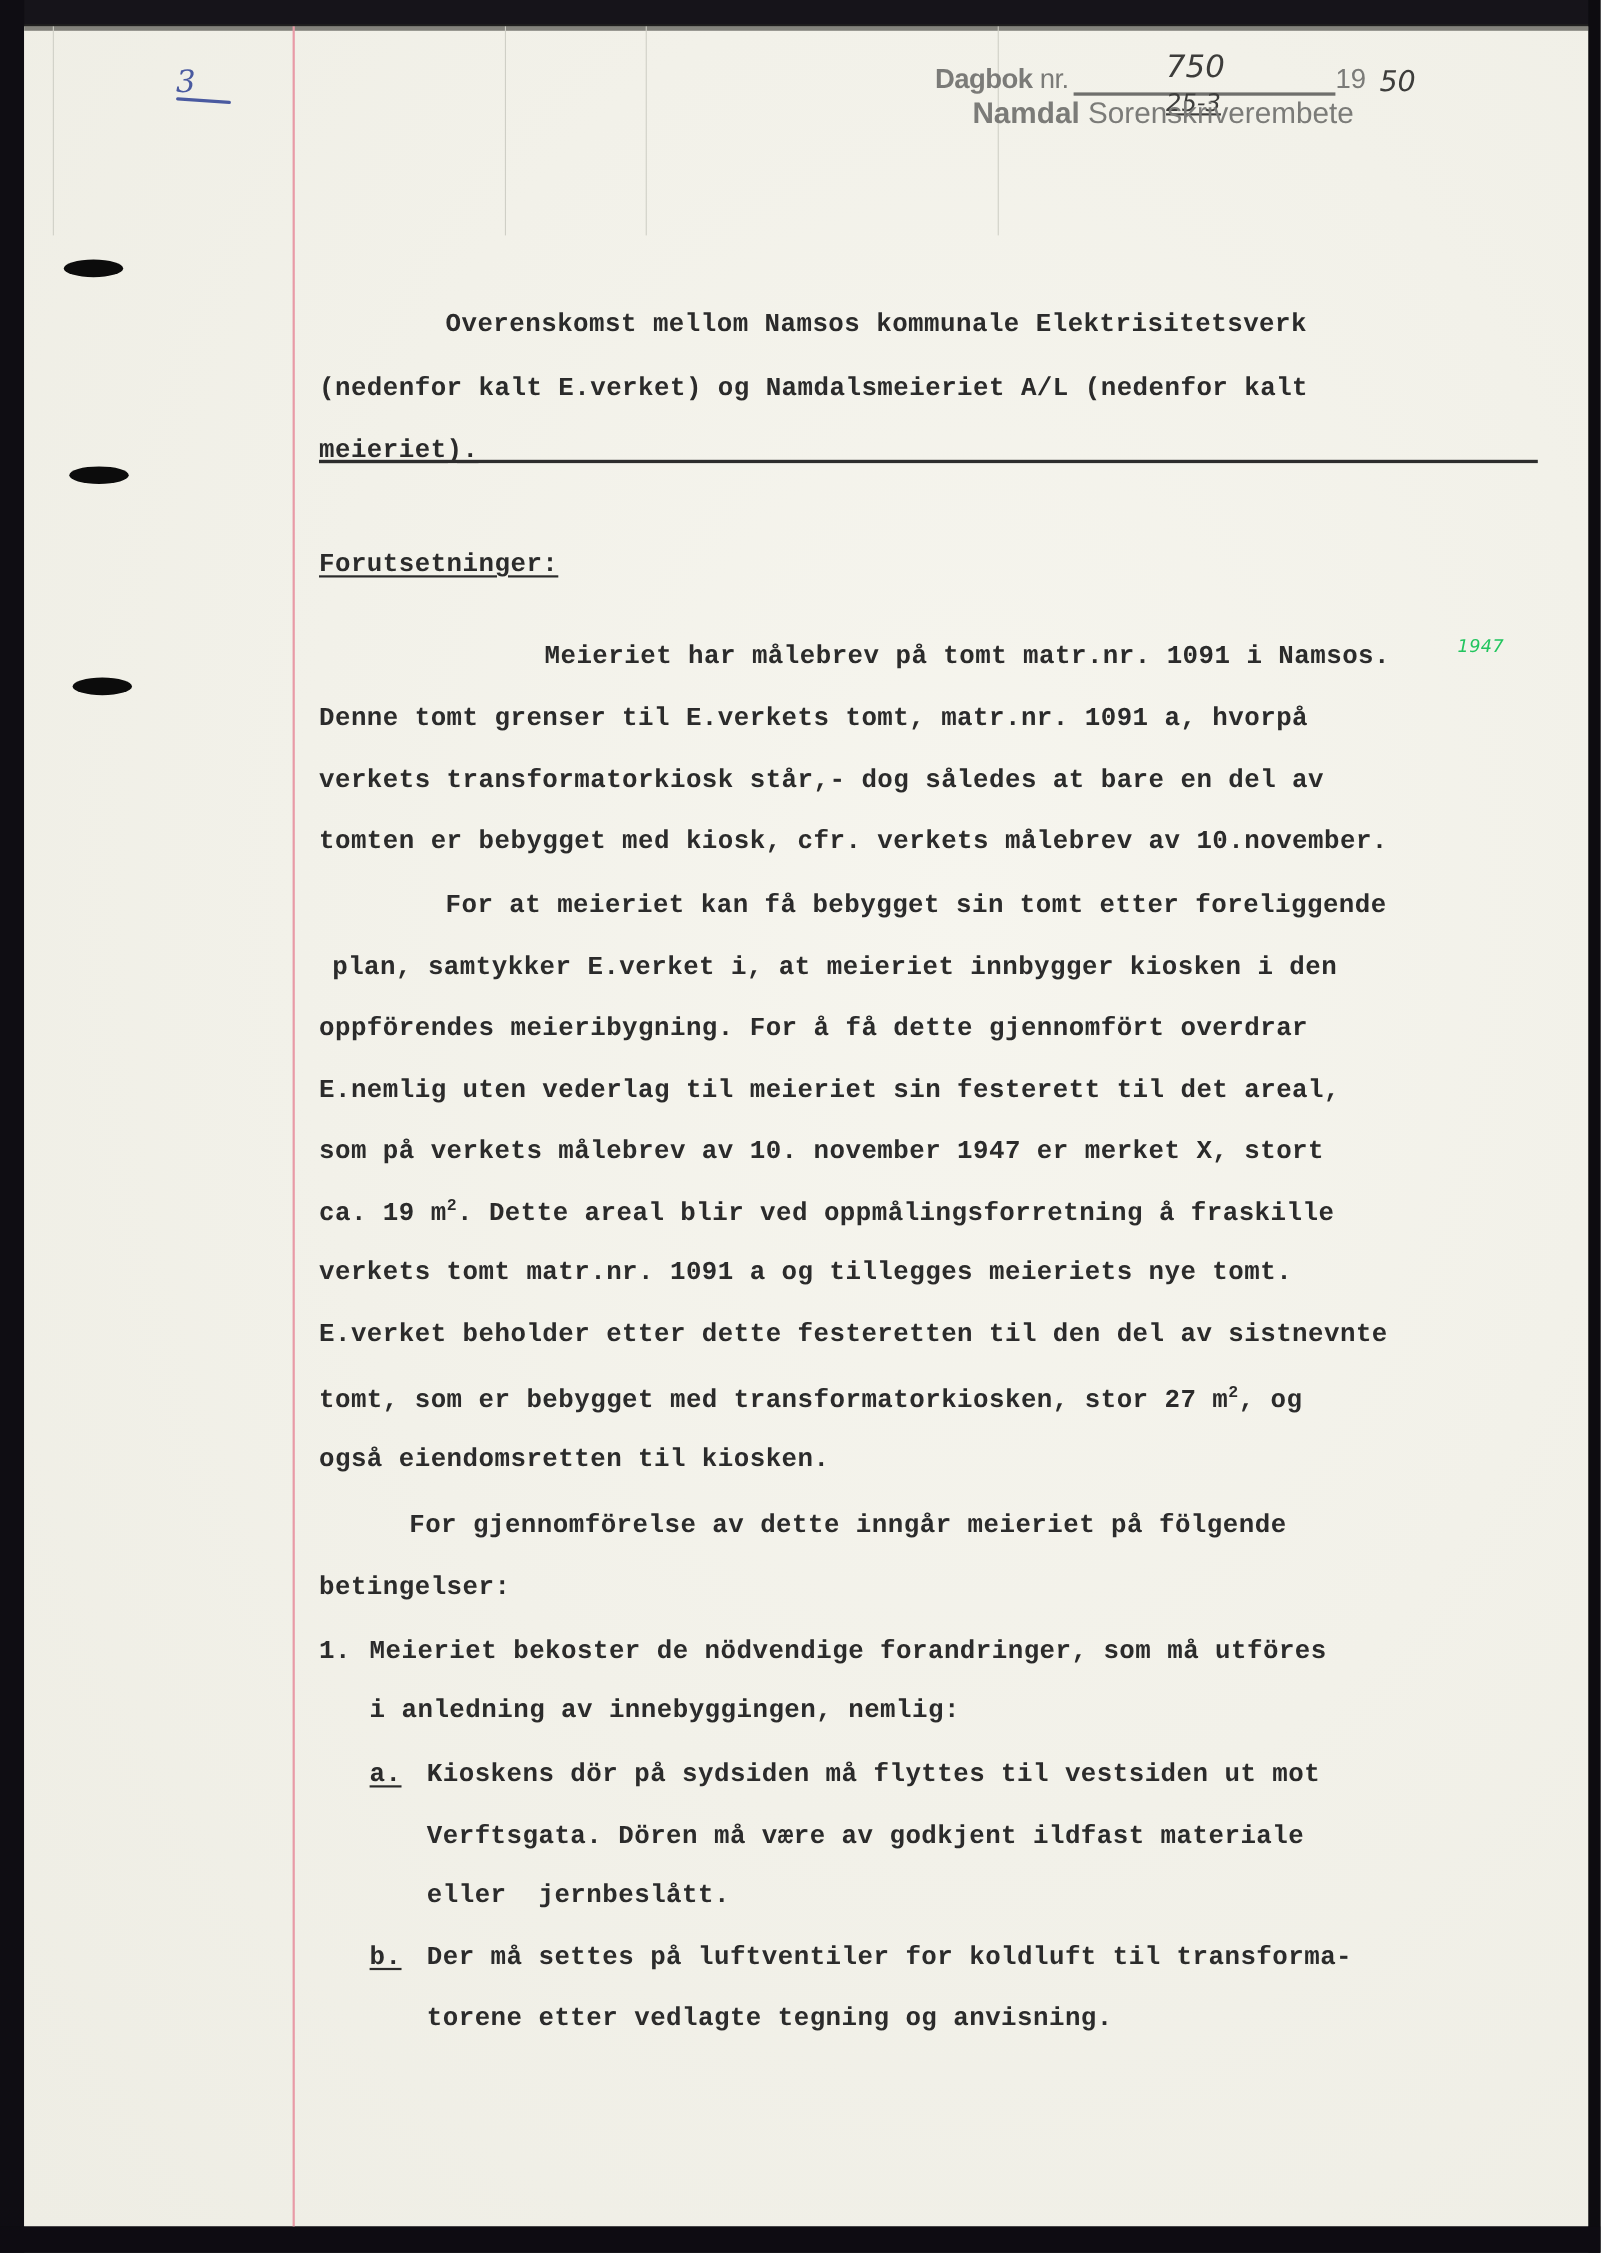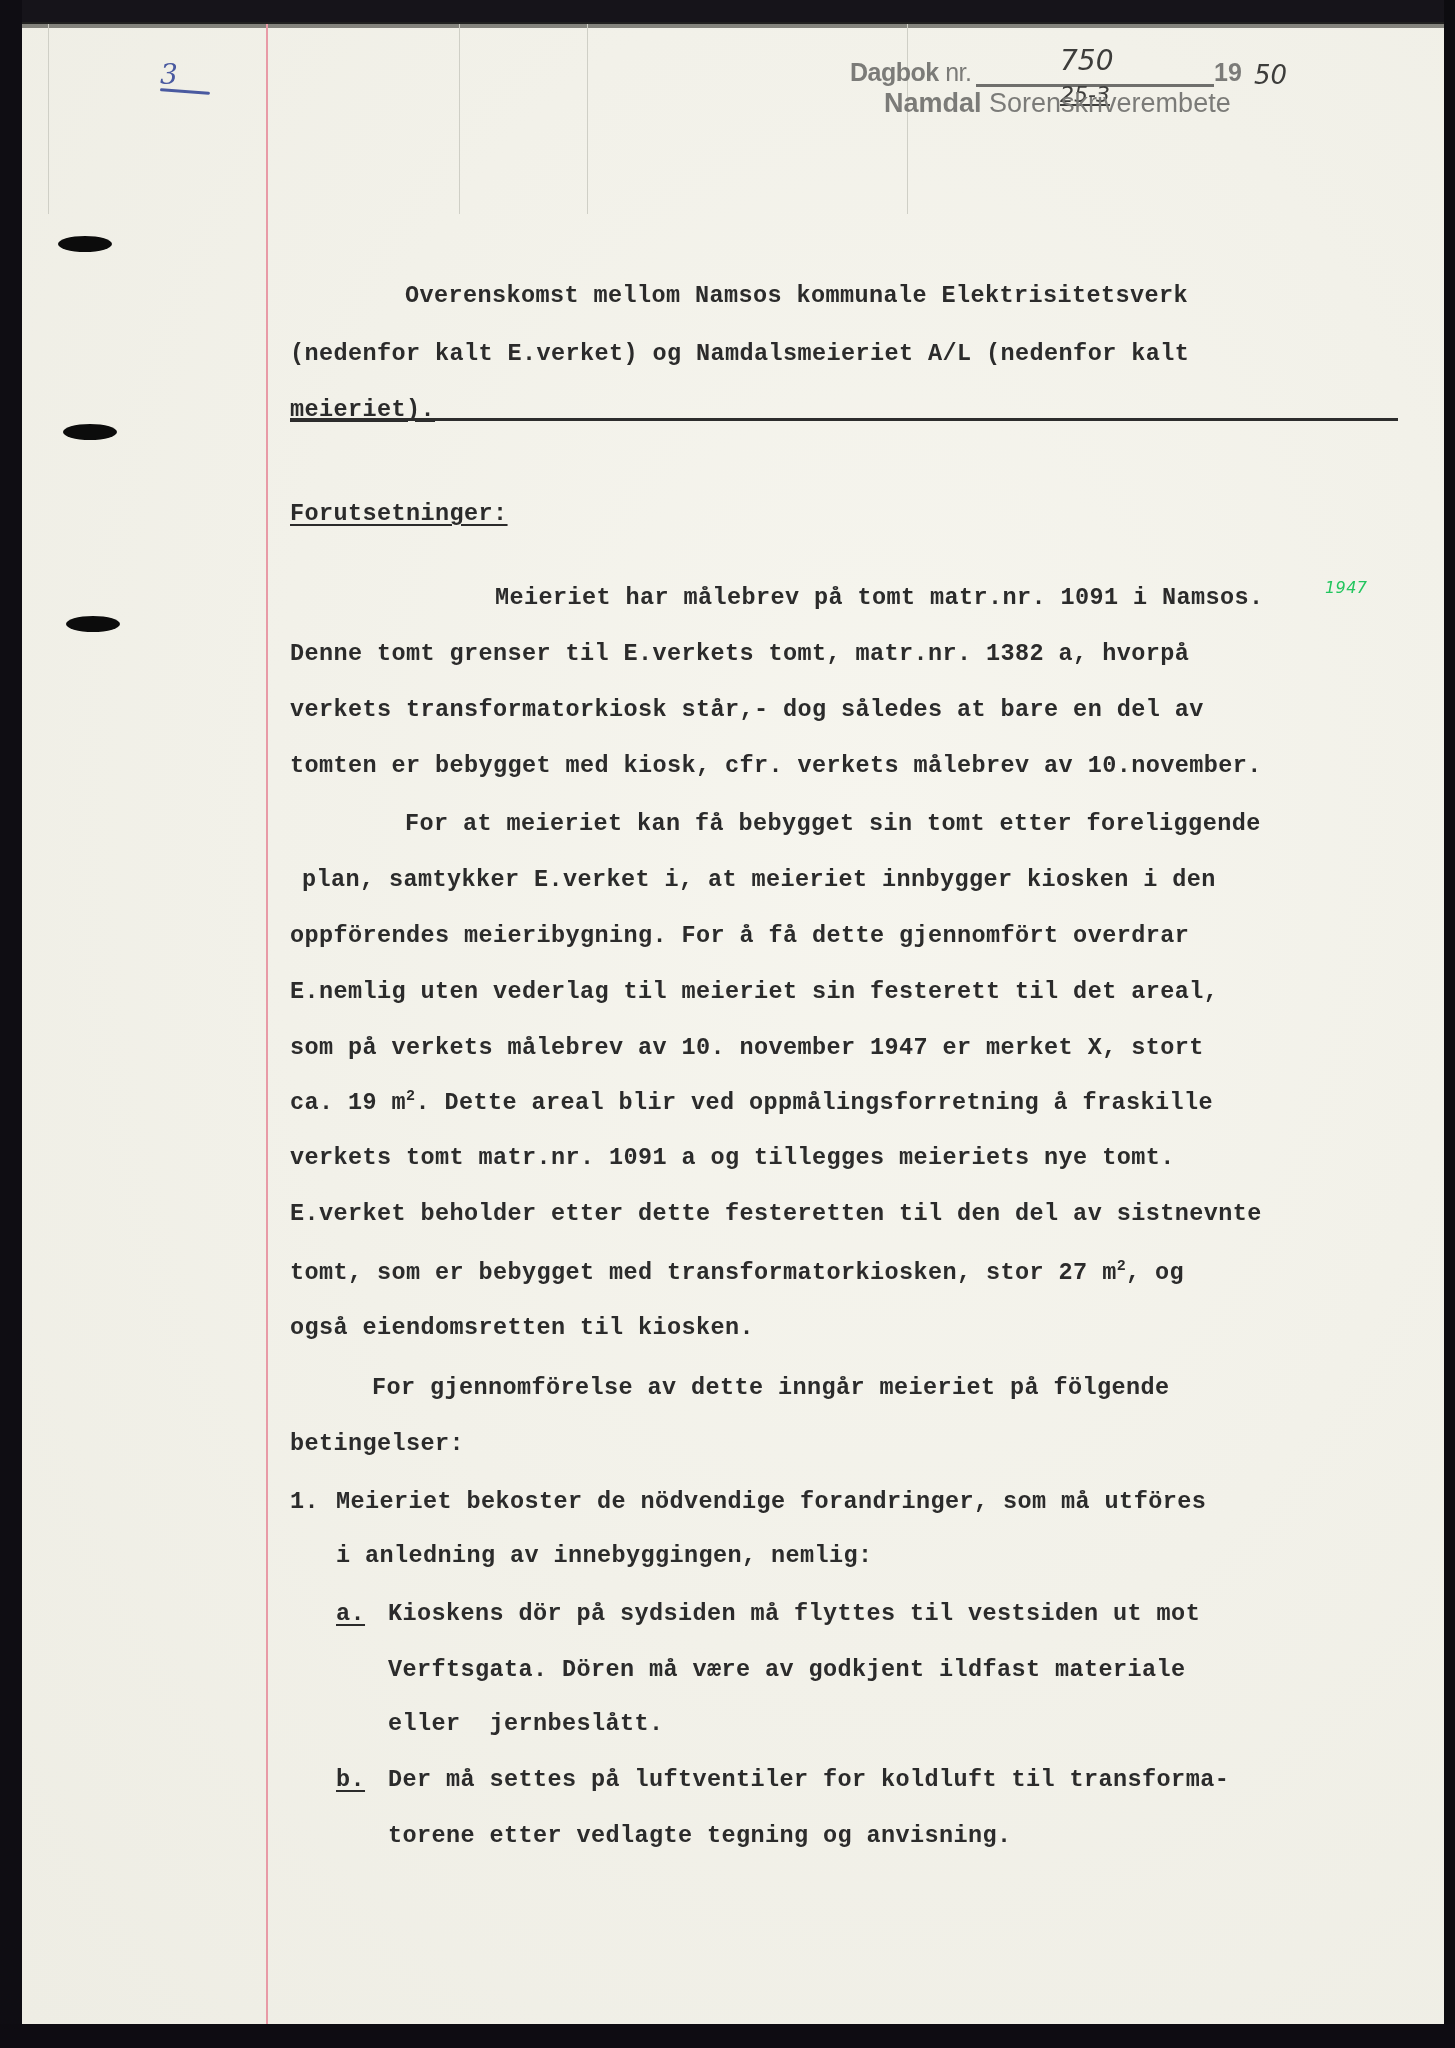--- a/index.html
+++ b/index.html
@@ -29,21 +29,21 @@
   .page-num {
     position:absolute; left:160px; top:58px; font-family:"DejaVu Serif", serif;
     color:#4a5aa0; font-size:28px; font-style:italic;
   }
   .page-num-underline { position:absolute; left:160px; top:90px; width:50px; height:3px; border-radius:3px; background:#4a5aa0; transform:rotate(4deg); }
 
   .stamp { position:absolute; left:850px; top:30px; width:440px; height:120px; color:#7b7b78; }
   .stamp-line1 { position:absolute; left:0; top:28px; font-family:"Liberation Sans", sans-serif; font-size:25px; font-weight:bold; letter-spacing:-.5px; }
   .stamp-line1 .nr { font-weight:normal; }
   .stamp-rule { position:absolute; left:126px; top:54px; width:238px; height:3px; background:#6f6f6c; }
-  .stamp-year { position:absolute; left:364px; top:28px; font-family:"Liberation Sans", sans-serif; font-size:25px; font-weight:bold; }
+  .stamp-year { position:absolute; left:364px; top:28px; font-family:"Liberation Sans", sans-serif; font-size:25px; font-weight:normal; }
   .stamp-line2 { position:absolute; left:0; top:58px; font-family:"Liberation Sans", sans-serif; font-size:27px; }
   .stamp-line2 b { font-weight:bold;margin-left:34px; }
   .hand { font-family:"DejaVu Sans", sans-serif; font-style:italic; color:#3d3d3b; }
   .stamp-num { position:absolute; left:210px; top:14px; font-size:28px; }
   .stamp-date { position:absolute; left:210px; top:52px; font-size:22px;text-decoration:underline; }
   .stamp-yr-hand { position:absolute; left:404px; top:30px; font-size:26px; }
 
   .doc {
     position:absolute; left:290px; top:0; width:1160px;
     font-family:"Liberation Mono", monospace; font-size:23.5px; color:#2b2b2b;
@@ -96,21 +96,21 @@
 
 <div class="doc">
   <div class="line" style="left:115px;top:282px">Overenskomst mellom Namsos kommunale Elektrisitetsverk</div>
   <div class="line" style="left:0;top:340px">(nedenfor kalt E.verket) og Namdalsmeieriet A/L (nedenfor kalt</div>
   <div class="line u" style="left:0;top:396px">meieriet).</div>
   <div class="title-rule"></div>
 
   <div class="line u" style="left:0;top:500px">Forutsetninger:</div>
 
   <div class="line" style="left:205px;top:584px">Meieriet har målebrev på tomt matr.nr. 1091 i Namsos.</div>
-  <div class="line" style="left:0;top:640px">Denne tomt grenser til E.verkets tomt, matr.nr. 1382 a, hvorpå</div>
+  <div class="line" style="left:0;top:640px">Denne tomt grenser til E.verkets tomt, matr.nr. 1091 a, hvorpå</div>
   <div class="line" style="left:0;top:696px">verkets transformatorkiosk står,- dog således at bare en del av</div>
   <div class="line" style="left:0;top:752px">tomten er bebygget med kiosk, cfr. verkets målebrev av 10.november.</div>
   <div class="annot">1947</div>
 
   <div class="line" style="left:115px;top:810px">For at meieriet kan få bebygget sin tomt etter foreliggende</div>
   <div class="line" style="left:12px;top:866px">plan, samtykker E.verket i, at meieriet innbygger kiosken i den</div>
   <div class="line" style="left:0;top:922px">oppförendes meieribygning. For å få dette gjennomfört overdrar</div>
   <div class="line" style="left:0;top:978px">E.nemlig uten vederlag til meieriet sin festerett til det areal,</div>
   <div class="line" style="left:0;top:1034px">som på verkets målebrev av 10. november 1947 er merket X, stort</div>
   <div class="line" style="left:0;top:1088px"><span>ca. 19 m</span><sup>2</sup><span>. Dette areal blir ved oppmålingsforretning å fraskille</span></div>

